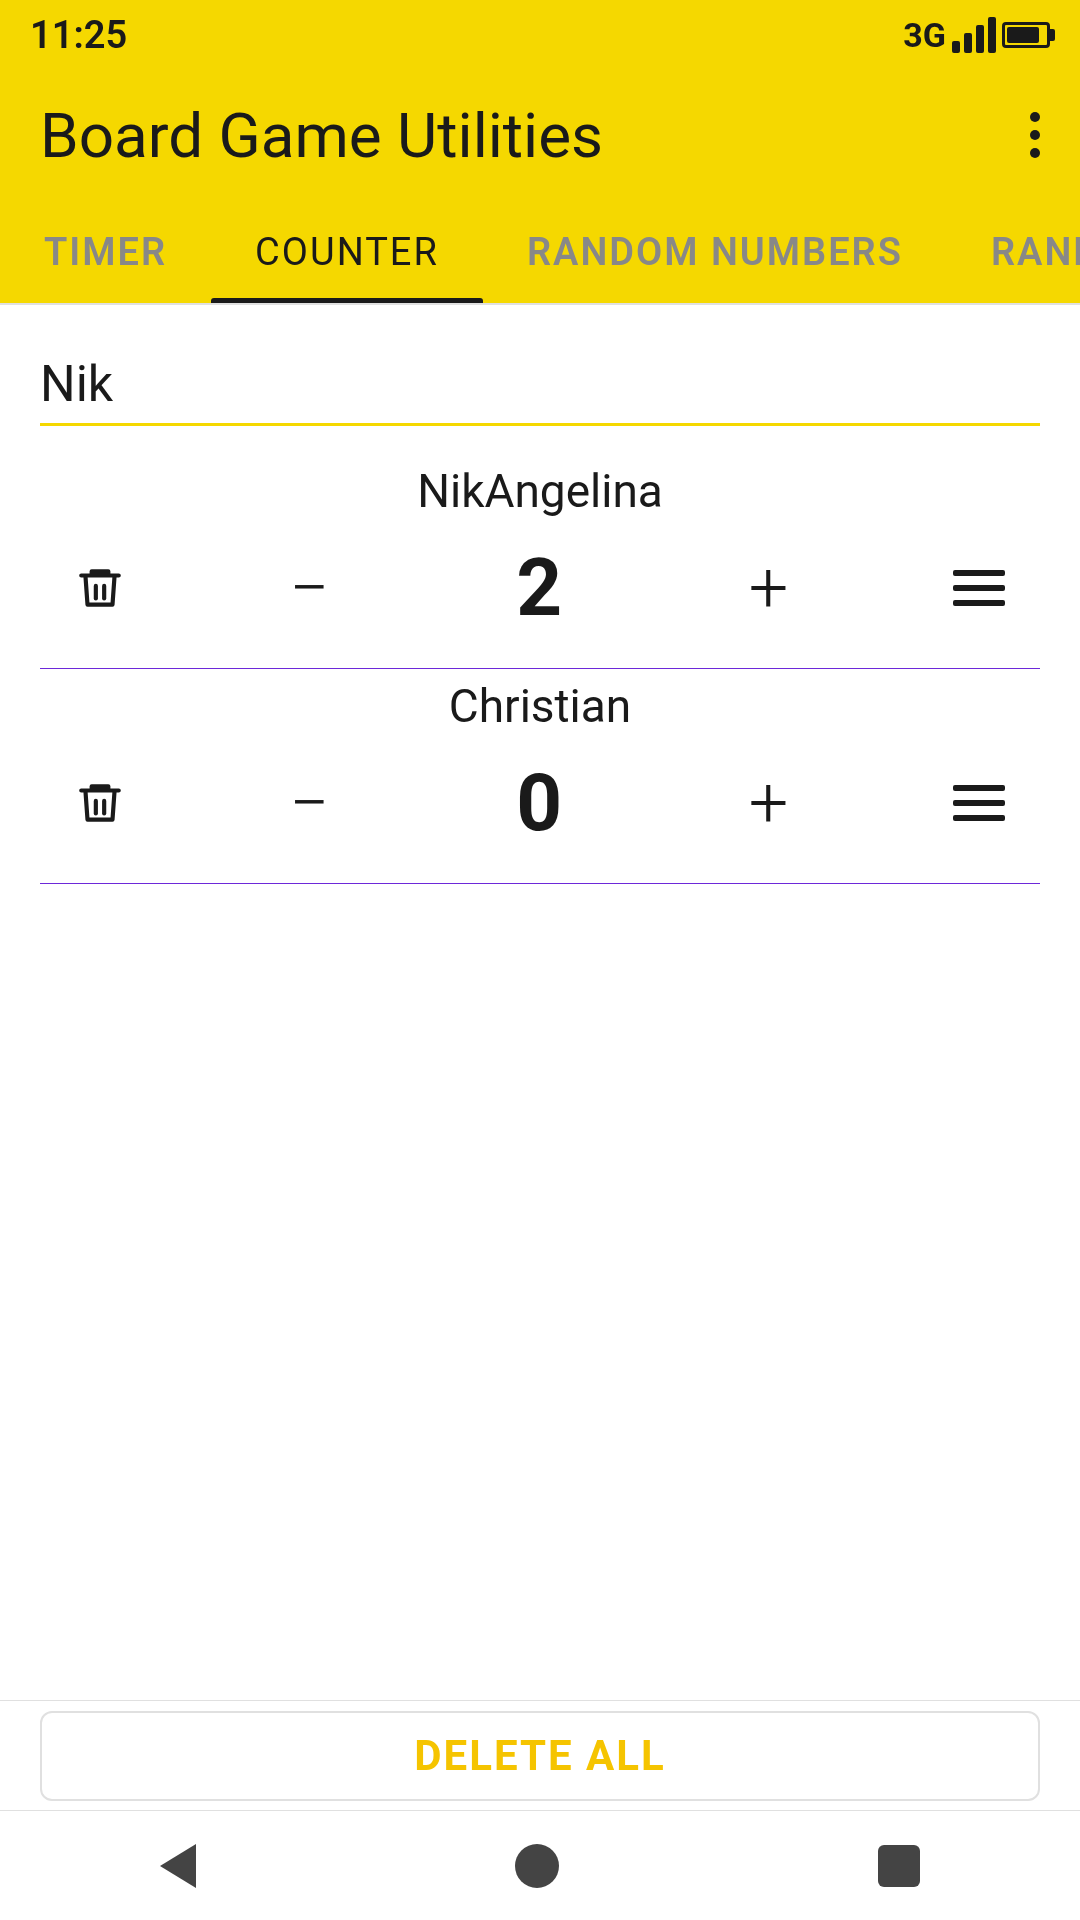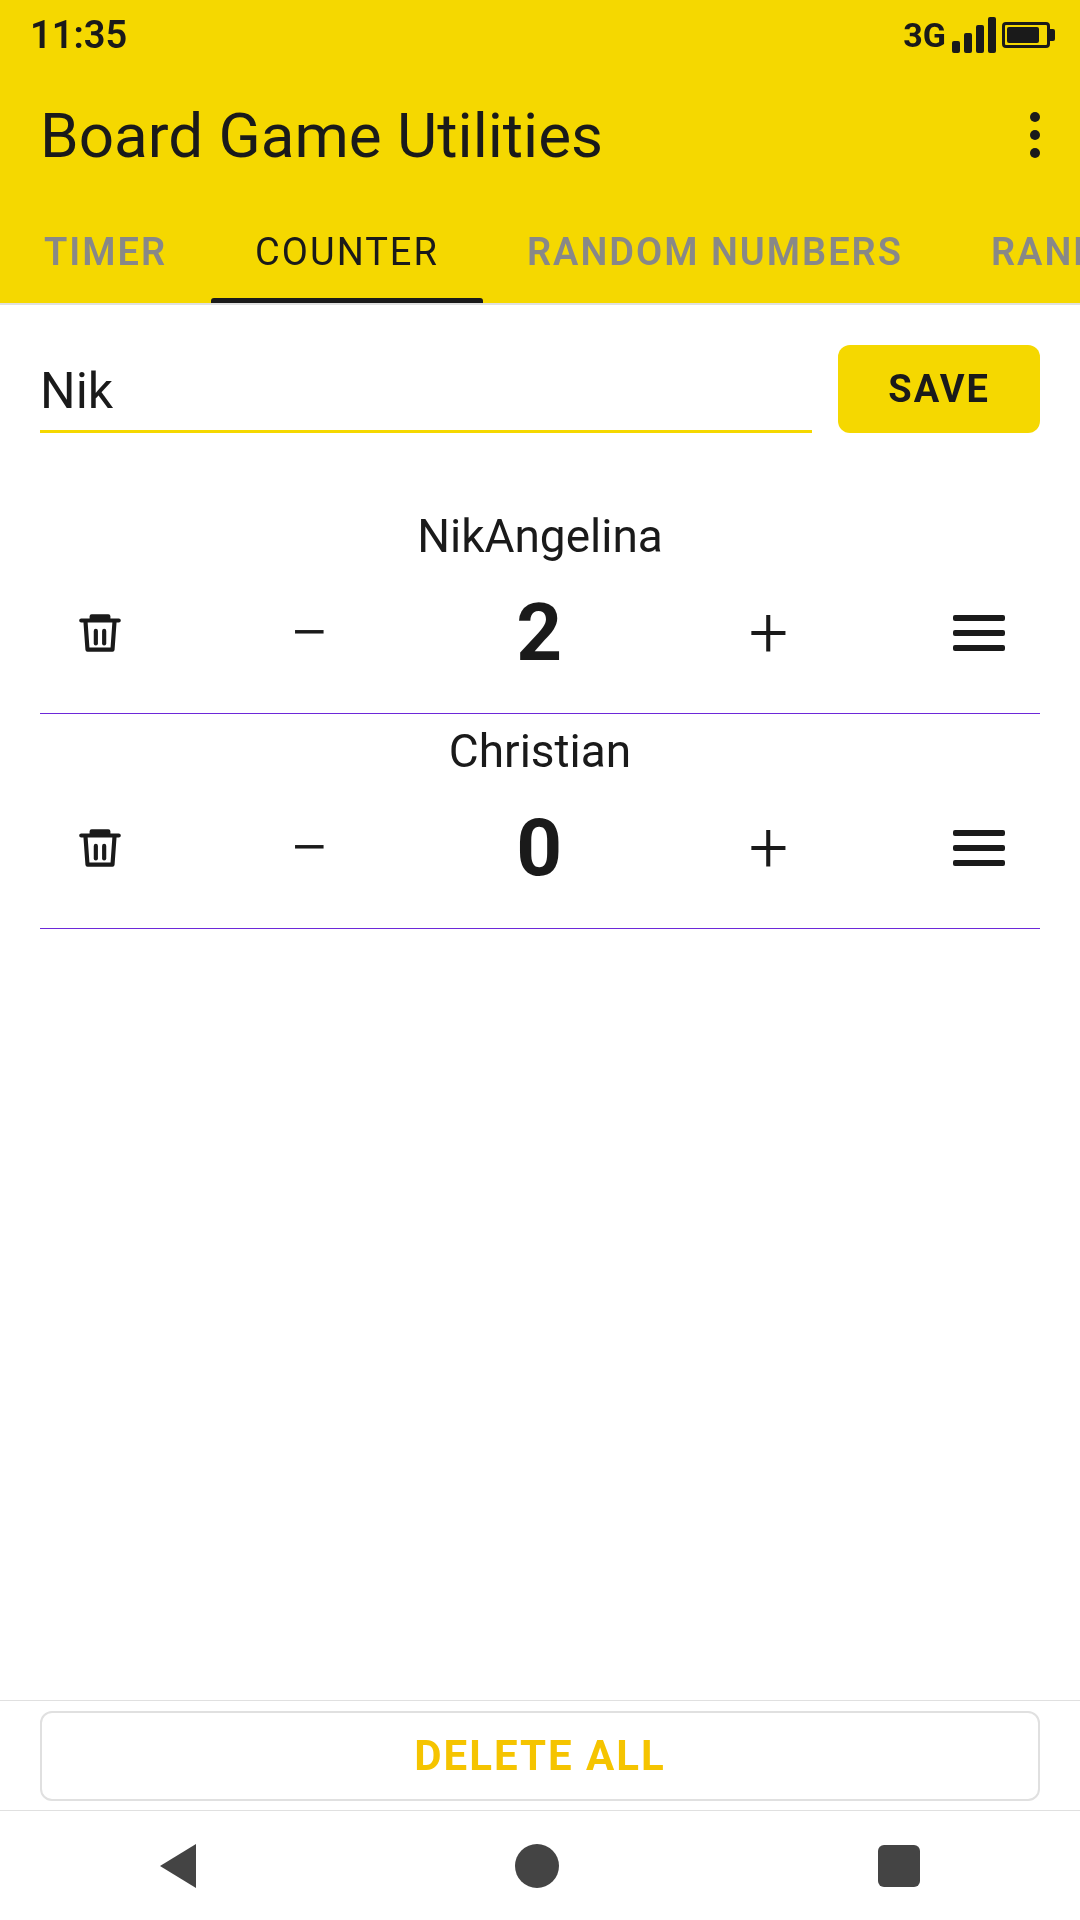--- a/index.html
+++ b/index.html
@@ -173,23 +173,23 @@
       width: 100%;
       height: calc(1920px - 70px - 130px - 105px - 110px);
       padding: 40px 40px 0 40px;
       display: flex;
       flex-direction: column;
     }
 
     
     .input-row {
       display: flex;
-      align-items: flex-end;
+      align-items: center;
       gap: 26px;
-      margin-bottom: 76px;
+      margin-bottom: 38px;
     }
 
     .name-input-wrapper {
       flex: 1;
     }
 
     .name-input {
       width: 100%;
       font-size: 50px;
       border: none;
@@ -357,21 +357,21 @@
       height: 42px;
       background: #444;
       border-radius: 6px;
       cursor: pointer;
     }
   </style>
 </head>
 <body>
 
 <div class="status-bar">
-  <span class="status-time">11:35</span>
+  <span class="status-time">11:25</span>
   <div class="status-icons">
     <span class="status-icon-text">3G</span>
     <div class="signal-bars">
       <div class="signal-bar" style="height:12px;"></div>
       <div class="signal-bar" style="height:20px;"></div>
       <div class="signal-bar" style="height:28px;"></div>
       <div class="signal-bar" style="height:36px;"></div>
     </div>
     <div class="battery">
       <div class="battery-fill"></div>
@@ -402,21 +402,20 @@
     <span class="tab-label">RANDOM</span>
   </div>
 </div>
 
 <div class="main-content">
 
   <div class="input-row">
     <div class="name-input-wrapper">
       <input type="text" class="name-input" value="Nik" style="">
     </div>
-    <button class="save-button">SAVE</button>
   </div>
 
   <div class="counters-list">
 
     <div class="counter-item">
       <span class="counter-name">NikAngelina</span>
       <div class="counter-controls">
         <button class="ctrl-btn">
           <svg class="icon-trash" viewBox="0 0 24 24" fill="none" xmlns="http://www.w3.org/2000/svg">
             <path d="M3 6h18M8 6V4h8v2M19 6l-1 14H6L5 6" stroke="#1a1a1a" stroke-width="2" stroke-linecap="round" stroke-linejoin="round"></path>

